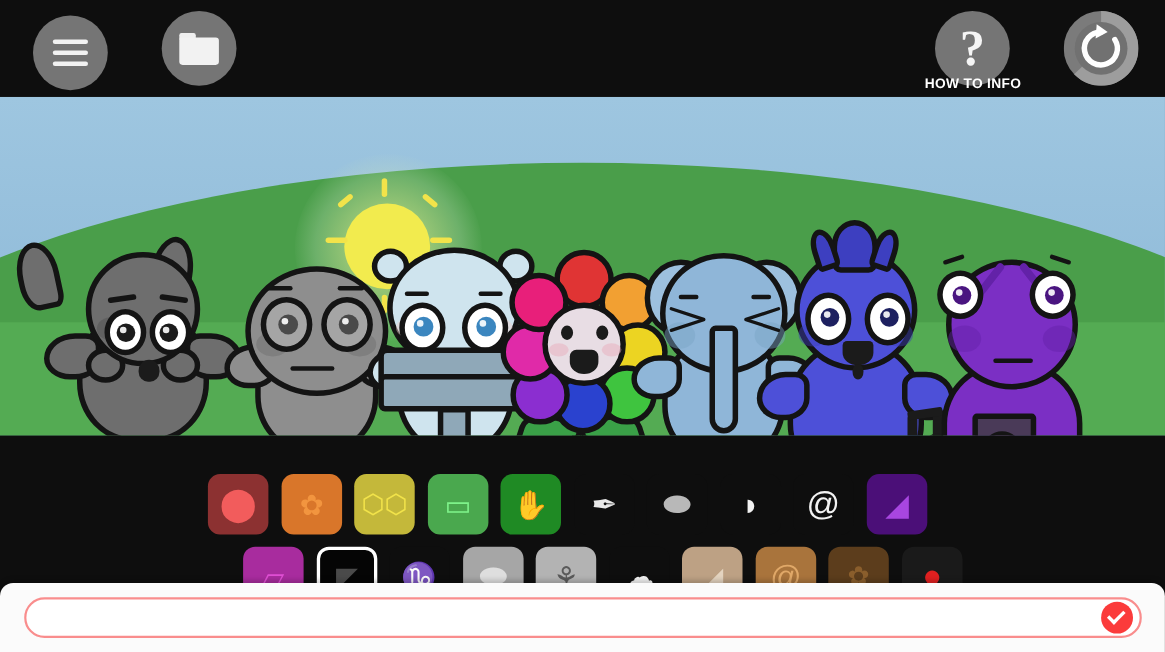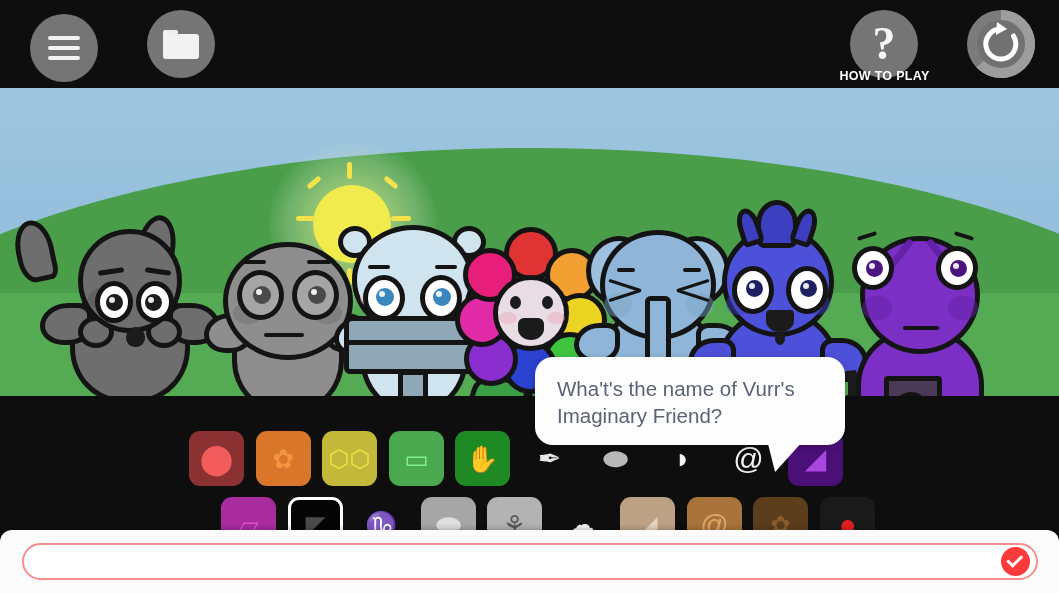--- a/index.html
+++ b/index.html
@@ -331,45 +331,41 @@
         <span class="gly" style="color:#e0a868;font-size:28px;">@</span>
       </div>
     <div class="tile" style="left:753px;top:101px;background:#5c3d1c;">
         <span class="gly" style="color:#8a5e2c;font-size:24px;">✿</span>
       </div>
     <div class="tile" style="left:820px;top:101px;background:#1a1a1a;">
         <span class="gly" style="color:#e02020;font-size:30px;">●</span>
       </div>
   </div>
 
-  <div class="bubble">
-    <p>Wha't's the name of Vurr's Imaginary Friend?</p>
-    <div class="tail"></div>
-  </div>
 
   <div class="topbar">
     <div class="circbtn btn-menu">
       <span class="hamb">
           <i></i>
           <i></i>
           <i></i>
         </span>
     </div>
 
     <div class="circbtn btn-info">
       <span class="folder">
         <span class="tab"></span>
           <span class="body"></span>
       </span>
     </div>
 
     <div class="circbtn btn-help">
       <span class="qmark">?</span>
     </div>
-    <div class="btnlabel lbl-help">HOW TO PLAY</div>
+    <div class="btnlabel lbl-help">HOW TO INFO</div>
 
     <div class="circbtn btn-restart">
       <svg width="68" height="68" viewBox="0 0 68 68">
         <circle cx="34" cy="34" r="34" fill="#7b7b7b"></circle>
         <path d="M34 34 L34 0 A34 34 0 1 1 9.5 57.6 Z" fill="#9d9d9d"></path>
         <circle cx="34" cy="34" r="24" fill="#717171"></circle>
         <path d="M34 19 A15 15 0 1 0 46.5 26" fill="none" stroke="#ffffff" stroke-width="5" stroke-linecap="round"></path>
         <polygon points="30,12 40,19 29,25" fill="#ffffff"></polygon>
       </svg>
     </div>

